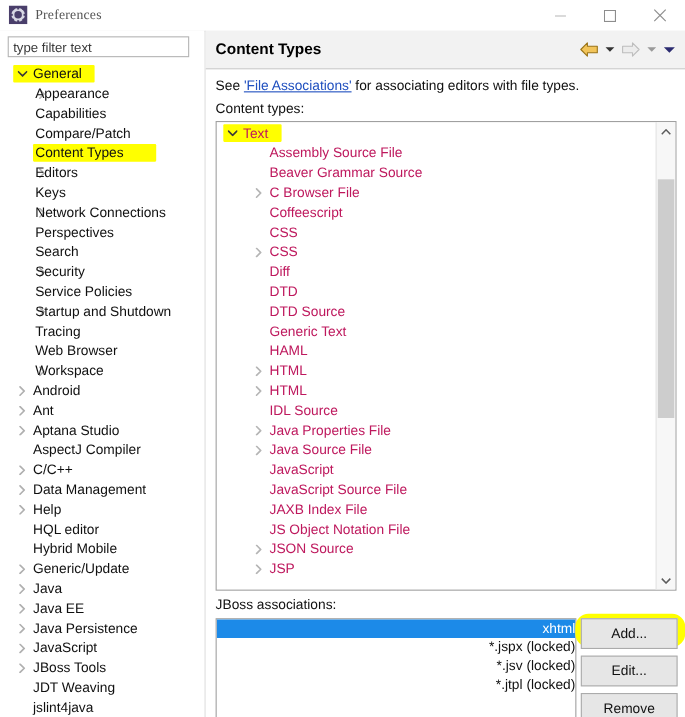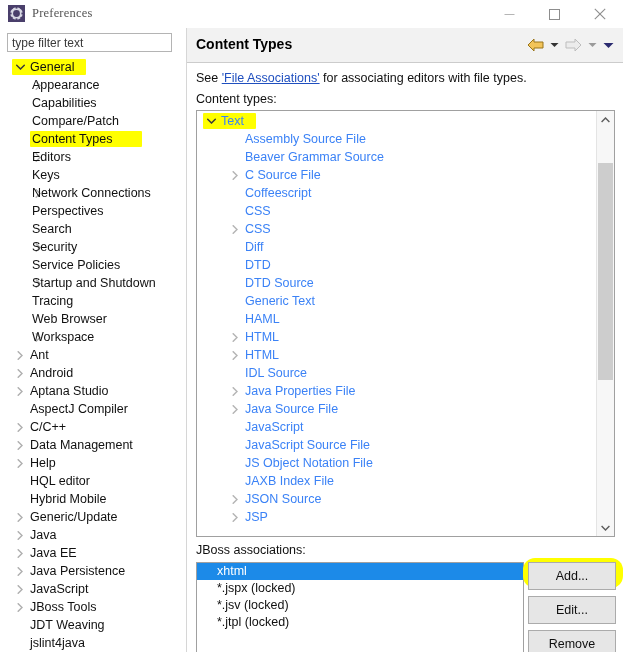--- a/index.html
+++ b/index.html
@@ -167,21 +167,21 @@
   }
   .ctrow {
     position: relative;
     height: 18px;
     line-height: 18px;
     white-space: nowrap;
   }
   .ctrow .ctlabel {
     position: absolute; top: 0;
     font-size: 12.5px;
-    color: #3b82f6;
+    color: #be185d;
     z-index: 2;
   }
   .ctrow.root .ctlabel { left: 24px; }
   .ctrow.child .ctlabel { left: 48px; }
   .ctrow .cttwist {
     position: absolute; top: 0;
     width: 12px; height: 18px;
     display: flex; align-items: center; justify-content: center;
     z-index: 2;
   }
@@ -221,22 +221,23 @@
     box-sizing: border-box;
     border: 1px solid #a0a0a0;
     background: #ffffff;
     overflow: hidden;
   }
   .farow {
     height: 17px;
     line-height: 17px;
     font-size: 12.5px;
     color: #101010;
-    padding-left: 20px;
+    padding-left: 8px;
     white-space: nowrap;
+    text-align: right;
   }
   .farow.selected {
     background: #1c8ae8;
     color: #ffffff;
   }
 
   #fa-buttons {
     position: absolute; left: 341px; top: 534px;
     width: 88px;
   }
@@ -390,29 +391,29 @@
           </svg>
         </span>
         <span class="tlabel">Workspace</span>
       </div>
       <div class="trow lvl1">
         <span class="twist">
           <svg width="6" height="9" viewBox="0 0 6 9">
             <path d="M1.2 0.7 L5 4.5 L1.2 8.3" fill="none" stroke="#b0b0b0" stroke-width="1.5" stroke-linecap="round"></path>
           </svg>
         </span>
+        <span class="tlabel">Android</span>
+      </div>
+      <div class="trow lvl1">
+        <span class="twist">
+          <svg width="6" height="9" viewBox="0 0 6 9">
+            <path d="M1.2 0.7 L5 4.5 L1.2 8.3" fill="none" stroke="#b0b0b0" stroke-width="1.5" stroke-linecap="round"></path>
+          </svg>
+        </span>
         <span class="tlabel">Ant</span>
-      </div>
-      <div class="trow lvl1">
-        <span class="twist">
-          <svg width="6" height="9" viewBox="0 0 6 9">
-            <path d="M1.2 0.7 L5 4.5 L1.2 8.3" fill="none" stroke="#b0b0b0" stroke-width="1.5" stroke-linecap="round"></path>
-          </svg>
-        </span>
-        <span class="tlabel">Android</span>
       </div>
       <div class="trow lvl1">
         <span class="twist">
           <svg width="6" height="9" viewBox="0 0 6 9">
             <path d="M1.2 0.7 L5 4.5 L1.2 8.3" fill="none" stroke="#b0b0b0" stroke-width="1.5" stroke-linecap="round"></path>
           </svg>
         </span>
         <span class="tlabel">Aptana Studio</span>
       </div>
       <div class="trow lvl1">
@@ -563,21 +564,21 @@
         </div>
         <div class="ctrow child">
           <span class="ctlabel">Beaver Grammar Source</span>
         </div>
         <div class="ctrow child">
           <span class="cttwist">
             <svg width="6" height="9" viewBox="0 0 6 9">
               <path d="M1.2 0.7 L5 4.5 L1.2 8.3" fill="none" stroke="#b5b5b5" stroke-width="1.5" stroke-linecap="round"></path>
             </svg>
           </span>
-          <span class="ctlabel">C Source File</span>
+          <span class="ctlabel">C Browser File</span>
         </div>
         <div class="ctrow child">
           <span class="ctlabel">Coffeescript</span>
         </div>
         <div class="ctrow child">
           <span class="ctlabel">CSS</span>
         </div>
         <div class="ctrow child">
           <span class="cttwist">
             <svg width="6" height="9" viewBox="0 0 6 9">
@@ -636,24 +637,24 @@
           </span>
           <span class="ctlabel">Java Source File</span>
         </div>
         <div class="ctrow child">
           <span class="ctlabel">JavaScript</span>
         </div>
         <div class="ctrow child">
           <span class="ctlabel">JavaScript Source File</span>
         </div>
         <div class="ctrow child">
+          <span class="ctlabel">JAXB Index File</span>
+        </div>
+        <div class="ctrow child">
           <span class="ctlabel">JS Object Notation File</span>
-        </div>
-        <div class="ctrow child">
-          <span class="ctlabel">JAXB Index File</span>
         </div>
         <div class="ctrow child">
           <span class="cttwist">
             <svg width="6" height="9" viewBox="0 0 6 9">
               <path d="M1.2 0.7 L5 4.5 L1.2 8.3" fill="none" stroke="#b5b5b5" stroke-width="1.5" stroke-linecap="round"></path>
             </svg>
           </span>
           <span class="ctlabel">JSON Source</span>
         </div>
         <div class="ctrow child">

